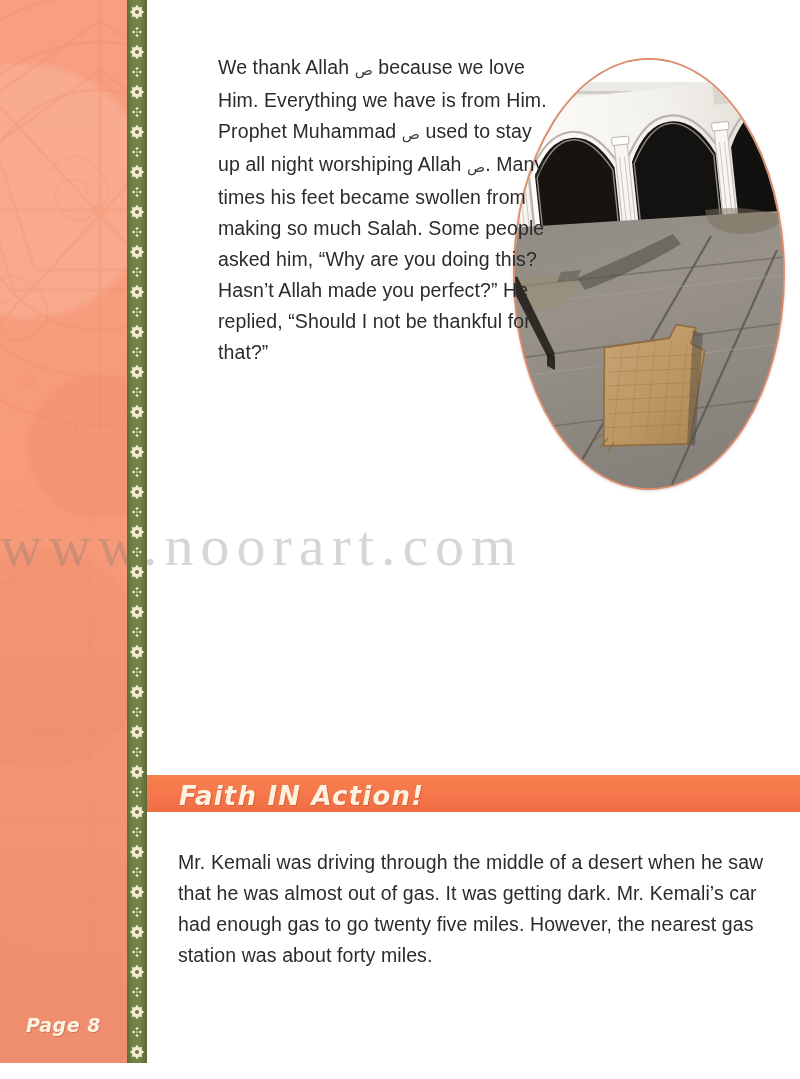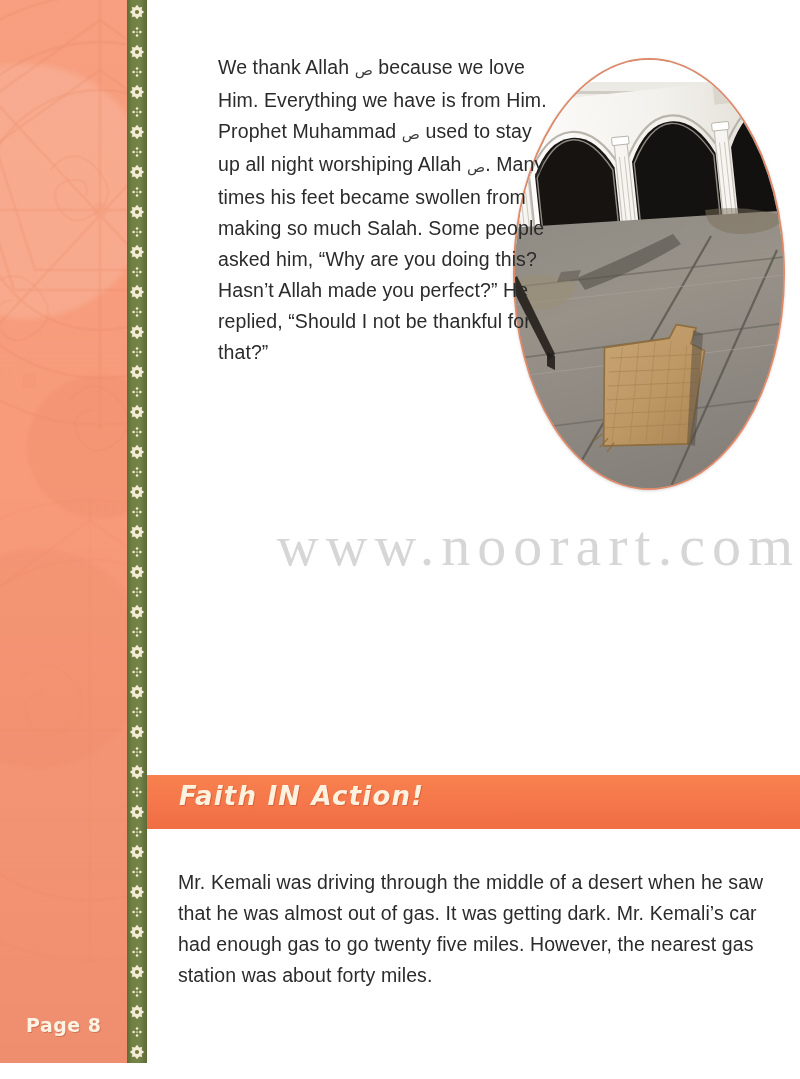--- a/index.html
+++ b/index.html
@@ -68,20 +68,21 @@
     height: 1063px;
   }
 
   
   .page-number {
     position: absolute;
     left: 26px;
     top: 1014px;
     font-family: "DejaVu Sans", sans-serif;
     font-weight: bold;
+    font-style: italic;
     font-size: 19px;
     letter-spacing: .5px;
     color: #fdf3e2;
     text-shadow: 1px 1px 0 rgba(180,95,70,.55);
   }
 
   
   .content {
     position: absolute;
     left: 178px;
@@ -126,21 +127,21 @@
     background: #8d8a84;
   }
   .photo-oval svg { display: block; }
 
   
   .banner {
     position: absolute;
     left: 147px;
     top: 775px;
     width: 653px;
-    height: 54px;
+    height: 37px;
     background: linear-gradient(180deg, #f8814f 0%, #f5764a 55%, #ef6e43 100%);
   }
   .banner-title {
     position: absolute;
     left: 32px;
     top: 6px;
     font-family: "DejaVu Sans", sans-serif;
     font-weight: bold;
     font-style: italic;
     font-size: 26px;
@@ -149,30 +150,29 @@
     text-shadow: 1px 1px 0 rgba(190,80,45,.55);
     white-space: nowrap;
   }
 
   
   .fia-body {
     position: absolute;
     left: 178px;
     top: 847px;
     width: 590px;
-    margin-top: 20px;
   }
 
   
   .watermark {
     position: absolute;
     left: 0;
     top: 512px;
     width: 800px;
-    text-align: right;
+    text-align: left;
     font-family: "Liberation Serif", serif;
     font-size: 58px;
     color: rgba(120,120,120,0.30);
     letter-spacing: 7px;
     white-space: nowrap;
     pointer-events: none;
     user-select: none;
   }
 </style>
 </head>

